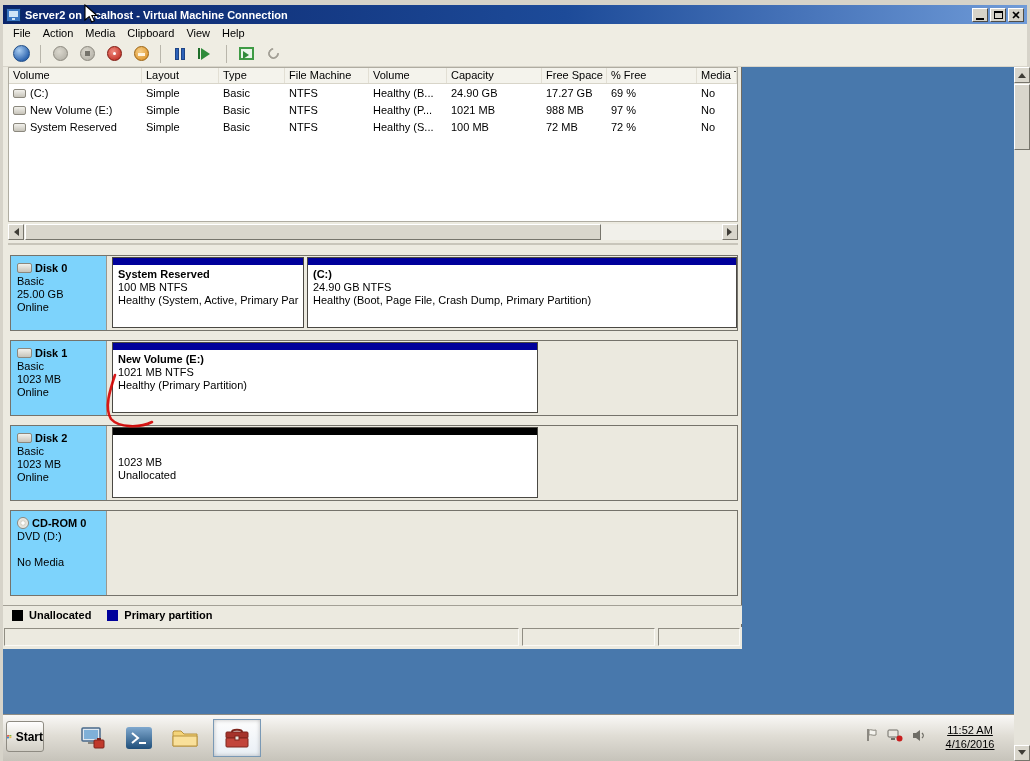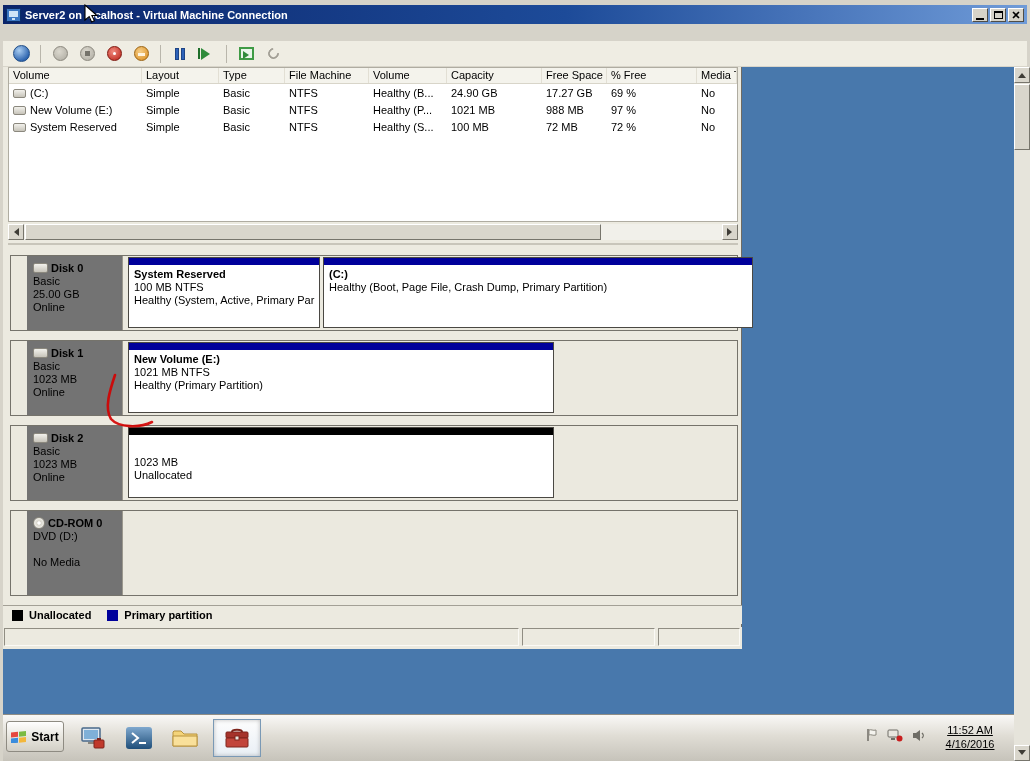--- a/index.html
+++ b/index.html
@@ -73,21 +73,21 @@
     border:1px solid; border-color:#FFF #77756C #77756C #FFF; }
   .tri-up   { width:0;height:0;border:4px solid transparent;border-bottom:5px solid #3E3C36;margin-bottom:3px; }
   .tri-down { width:0;height:0;border:4px solid transparent;border-top:5px solid #3E3C36;margin-top:3px; }
   .tri-left { width:0;height:0;border:4px solid transparent;border-right:5px solid #3E3C36;margin-right:3px; }
   .tri-right{ width:0;height:0;border:4px solid transparent;border-left:5px solid #3E3C36;margin-left:3px; }
 
   .splitter { position:absolute; left:5px; top:176px; width:730px; height:2px; background:#C8C5BA; }
 
   
   .disk-row { position:absolute; left:7px; width:728px; border:1px solid #75736B; display:flex; background:#EBE9DF; }
-  .disk-info { width:96px; background:#737373; border-right:1px solid #9B988E; padding:5px 0 0 6px;margin-left:16px; }
+  .disk-info { width:96px; background:#7dd3fc; border-right:1px solid #9B988E; padding:5px 0 0 6px; }
   .di-name { display:flex; align-items:center; gap:3px; font-weight:bold; height:14px; white-space:nowrap; }
   .di-line { line-height:13px; height:13px; white-space:nowrap; }
   .disk-icon { width:15px; height:10px; background:linear-gradient(#F2F1EC,#C7C4BA); border:1px solid #8B887E; border-radius:2px; flex:0 0 auto; }
   .cd-icon { width:12px; height:12px; border-radius:50%; border:1px solid #8B887E;
     background:radial-gradient(circle,#FFF 18%,#D8D5CC 30%,#EFEEE8 70%); flex:0 0 auto; }
   .disk-media { position:relative; flex:1; }
   .part { position:absolute; top:1px; bottom:2px; background:#fff; border:1px solid #4A4843; overflow:hidden; }
   .band { height:7px; }
   .band.primary { background:#00009B; }
   .band.unalloc { background:#000; }
@@ -101,21 +101,21 @@
   .leg-item { display:flex; align-items:center; gap:6px; font-weight:bold; }
   .leg-item + .leg-item { margin-left:16px; }
   .leg-swatch { width:11px; height:11px; display:inline-block; }
   .statusbar { position:absolute; left:0; top:560px; width:739px; height:22px; background:#ECEAE0; }
   .status-pane { position:absolute; top:1px; height:18px; background:#ECEAE0; border:1px solid;
     border-color:#908D83 #FBFAF6 #FBFAF6 #908D83; }
 
   
   .taskbar { position:absolute; left:0; top:647px; width:1011px; height:47px;
     background:linear-gradient(#F9F8F6,#E0DDD5 45%,#C6C3BA); border-top:1px solid #8F8D85; }
-  .start-btn { position:absolute; left:3px; top:6px; width:58px; height:31px; border:1px solid #8E8B82; border-radius:3px;
+  .start-btn { position:absolute; left:3px; top:6px; width:38px; height:31px; border:1px solid #8E8B82; border-radius:3px;
     background:linear-gradient(#FEFEFE,#E8E6DF 50%,#D2CFC6); display:flex; align-items:center; justify-content:center; gap:4px;
     font-weight:bold; font-size:12px; }
   .ql-btn { position:absolute; top:4px; width:40px; height:38px; display:flex; align-items:center; justify-content:center;
     border:1px solid transparent; }
   .ql-pressed { border:1px solid #7A99B5; background:linear-gradient(#FDFDFD,#E9EFF5); box-shadow:inset 0 0 4px rgba(0,0,0,.25); }
   .ps-box { width:26px; height:22px; border-radius:3px; background:linear-gradient(#7FA8CE,#1F4E79);
     display:flex; align-items:center; justify-content:center; }
   .tray { position:absolute; right:88px; top:13px; display:flex; gap:9px; align-items:center; }
   .clock { position:absolute; right:10px; top:8px; width:68px; text-align:center; line-height:14px;text-decoration:underline; }
 
@@ -151,20 +151,28 @@
           <span class="glyph-max"></span>
         </span>
       <span class="win-btn">
         <svg width="8" height="8" viewBox="0 0 8 8">
             <path d="M1,1 L7,7 M7,1 L1,7" stroke="#000" stroke-width="1.6"></path>
           </svg>
       </span>
     </span>
   </div>
 
+  <div class="menubar">
+    <span class="menu-item">File</span>
+    <span class="menu-item">Action</span>
+    <span class="menu-item">Media</span>
+    <span class="menu-item">Clipboard</span>
+    <span class="menu-item">View</span>
+    <span class="menu-item">Help</span>
+  </div>
 
   <div class="toolbar">
     <span class="tb-btn">
         <span class="ic-sphere"></span>
       </span>
     <span class="tb-sep"></span>
     <span class="tb-btn">
         <span class="ic-circle ic-gray"></span>
       </span>
     <span class="tb-btn">
@@ -277,20 +285,21 @@
             <div class="part-body">
               <div class="pt">System Reserved</div>
               <div>100 MB NTFS</div>
               <div>Healthy (System, Active, Primary Par</div>
             </div>
           </div>
           <div class="part" style="left:200px;width:430px;">
             <div class="band primary"></div>
             <div class="part-body">
               <div class="pt">(C:)</div>
+              <div>24.90 GB NTFS</div>
               <div>Healthy (Boot, Page File, Crash Dump, Primary Partition)</div>
             </div>
           </div>
         </div>
       </div>
 
       <div class="disk-row" style="top:273px;height:76px;">
         <div class="disk-info">
           <div class="di-name">
               <span class="disk-icon"></span>

